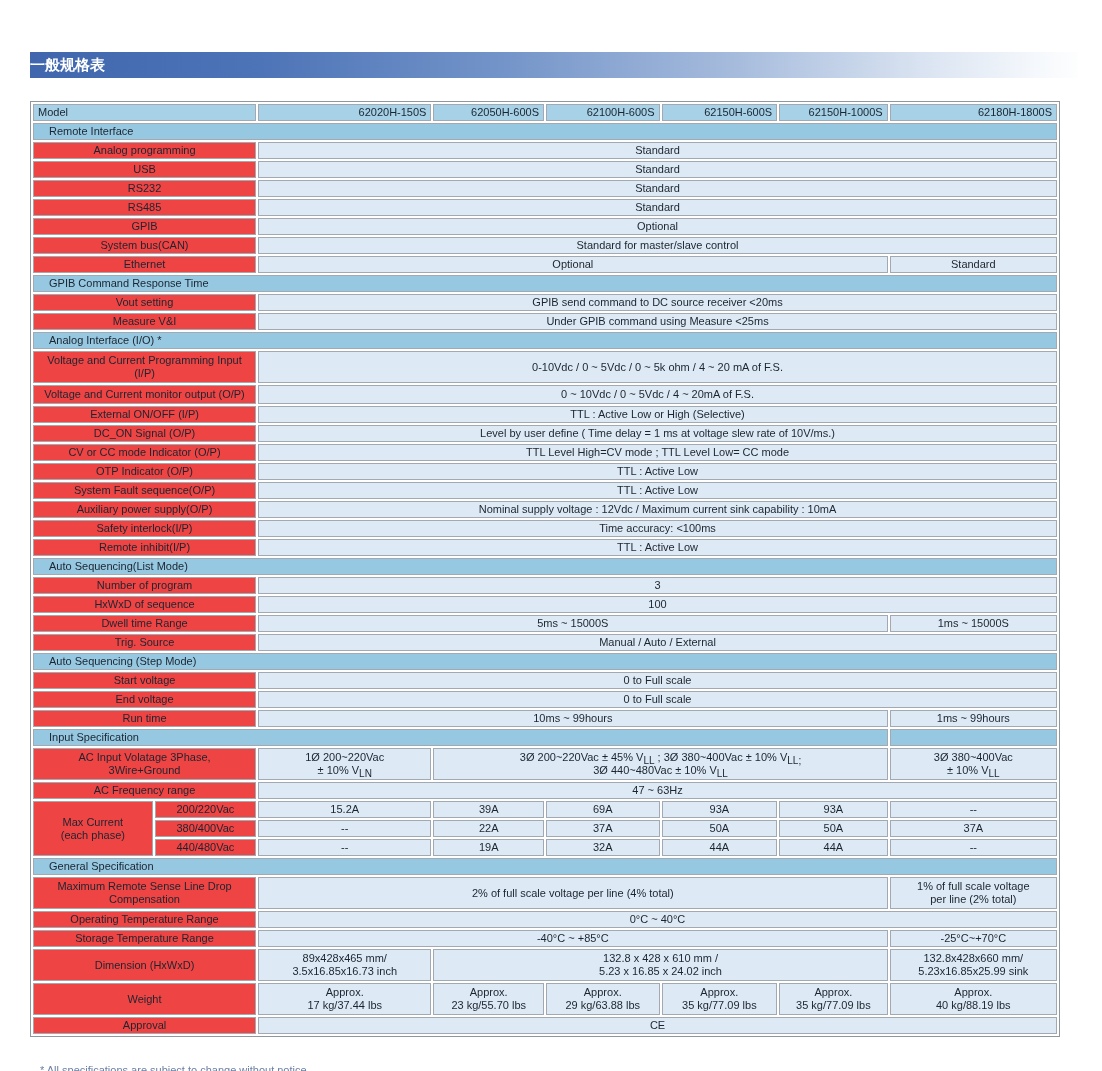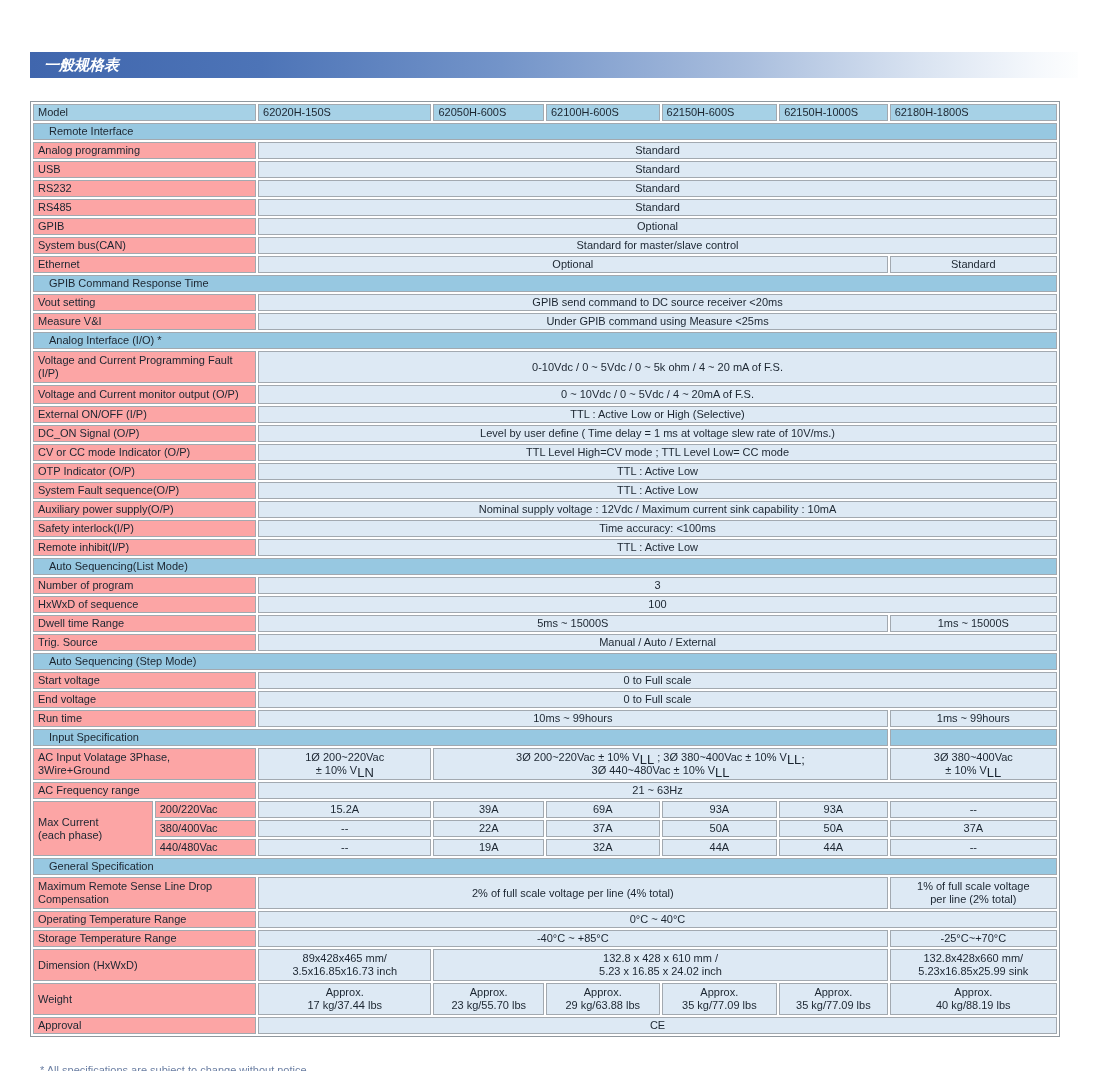--- a/index.html
+++ b/index.html
@@ -7,52 +7,50 @@
     position:relative;
     width:1102px;height:1071px;
     background:#ffffff;
     overflow:hidden;
     font-family:"Liberation Sans", sans-serif;
     color:#1b2530;
   }
   .banner{
     position:absolute;left:30px;top:52px;width:1048px;height:26px;
     box-sizing:border-box;
-    padding-left:14px;
     line-height:26px;
     font-size:15px;font-weight:bold;color:#ffffff;
     background:linear-gradient(90deg,#4066ad 0%,#4d74b7 22%,#7394c9 45%,#a8bddd 68%,#d9e3f1 85%,#f5f8fc 96%,#fdfefe 100%);
-    font-style:italic;
   }
   table.spec{
     position:absolute;left:30px;top:101px;
     width:1030px;
     table-layout:fixed;
     border-collapse:separate;
     border-spacing:2px;
     background:#ffffff;
     border:1px solid #8f979e;
     font-size:11px;
   }
   td{
     border:1px solid #a2a9b0;
     padding:1px 4px;
     line-height:13px;
     height:13px;
     vertical-align:middle;
     overflow:hidden;
     white-space:pre-line;
   }
-  td.l{background:#fca5a5;text-align:left;}
+  td.l{background:#ef4444;text-align:center;}
   td.v{background:#dde9f4;text-align:center;}
   td.b{background:#97c8e1;text-align:left;padding-left:15px;}
-  tr.mh td{background:#a6d1e6;text-align:left;}
+  tr.mh td{background:#a6d1e6;text-align:right;}
   tr.mh td.l{text-align:left;}
   tr.tall td{padding-top:2px;padding-bottom:2px;}
-  sub{font-size:13px;line-height:0;}
+  sub{font-size:10px;line-height:0;}
   .footnote{
     position:absolute;left:40px;top:1064px;
     font-size:11px;line-height:12px;color:#6b7fa3;
     white-space:nowrap;
   }
 </style>
 </head>
 <body>
 
 <div class="banner">
@@ -127,21 +125,21 @@
   <tr>
     <td class="l" colspan="2">Measure V&amp;I</td>
     <td class="v" colspan="6">Under GPIB command using Measure &lt;25ms</td>
   </tr>
 
   <tr>
         <td class="b" colspan="8">Analog Interface (I/O) *</td>
       </tr>
 
   <tr class="tall">
-    <td class="l" colspan="2">Voltage and Current Programming Fault (I/P)</td>
+    <td class="l" colspan="2">Voltage and Current Programming Input (I/P)</td>
     <td class="v" colspan="6">0-10Vdc / 0 ~ 5Vdc / 0 ~ 5k ohm / 4 ~ 20 mA of F.S.</td>
   </tr>
   <tr class="tall">
     <td class="l" colspan="2">Voltage and Current monitor output (O/P)</td>
     <td class="v" colspan="6">0 ~ 10Vdc / 0 ~ 5Vdc / 4 ~ 20mA of F.S.</td>
   </tr>
   <tr>
     <td class="l" colspan="2">External ON/OFF (I/P)</td>
     <td class="v" colspan="6">TTL : Active Low or High (Selective)</td>
   </tr>
@@ -216,27 +214,27 @@
 
   <tr>
     <td class="b" colspan="7">Input Specification</td>
     <td class="b"></td>
   </tr>
 
   <tr class="tall">
     <td class="l" colspan="2">AC Input Volatage 3Phase,
 3Wire+Ground</td>
     <td class="v"><div><span>1Ø 200~220Vac</span></div><div><span>± 10% V</span><sub>LN</sub></div></td>
-    <td class="v" colspan="4"><div><span>3Ø 200~220Vac ± 10% V</span><sub>LL</sub><span> ; 3Ø 380~400Vac ± 10% V</span><sub>LL;</sub></div><div><span>3Ø 440~480Vac ± 10% V</span><sub>LL</sub></div></td>
+    <td class="v" colspan="4"><div><span>3Ø 200~220Vac ± 45% V</span><sub>LL</sub><span> ; 3Ø 380~400Vac ± 10% V</span><sub>LL;</sub></div><div><span>3Ø 440~480Vac ± 10% V</span><sub>LL</sub></div></td>
     <td class="v"><div><span>3Ø 380~400Vac</span></div><div><span>± 10% V</span><sub>LL</sub></div></td>
   </tr>
 
   <tr>
     <td class="l" colspan="2">AC Frequency range</td>
-    <td class="v" colspan="6">21 ~ 63Hz</td>
+    <td class="v" colspan="6">47 ~ 63Hz</td>
   </tr>
 
   <tr>
     <td class="l" rowspan="3">Max Current
 (each phase)</td>
     <td class="l">200/220Vac</td>
     <td class="v">15.2A</td>
     <td class="v">39A</td>
     <td class="v">69A</td>
     <td class="v">93A</td>

